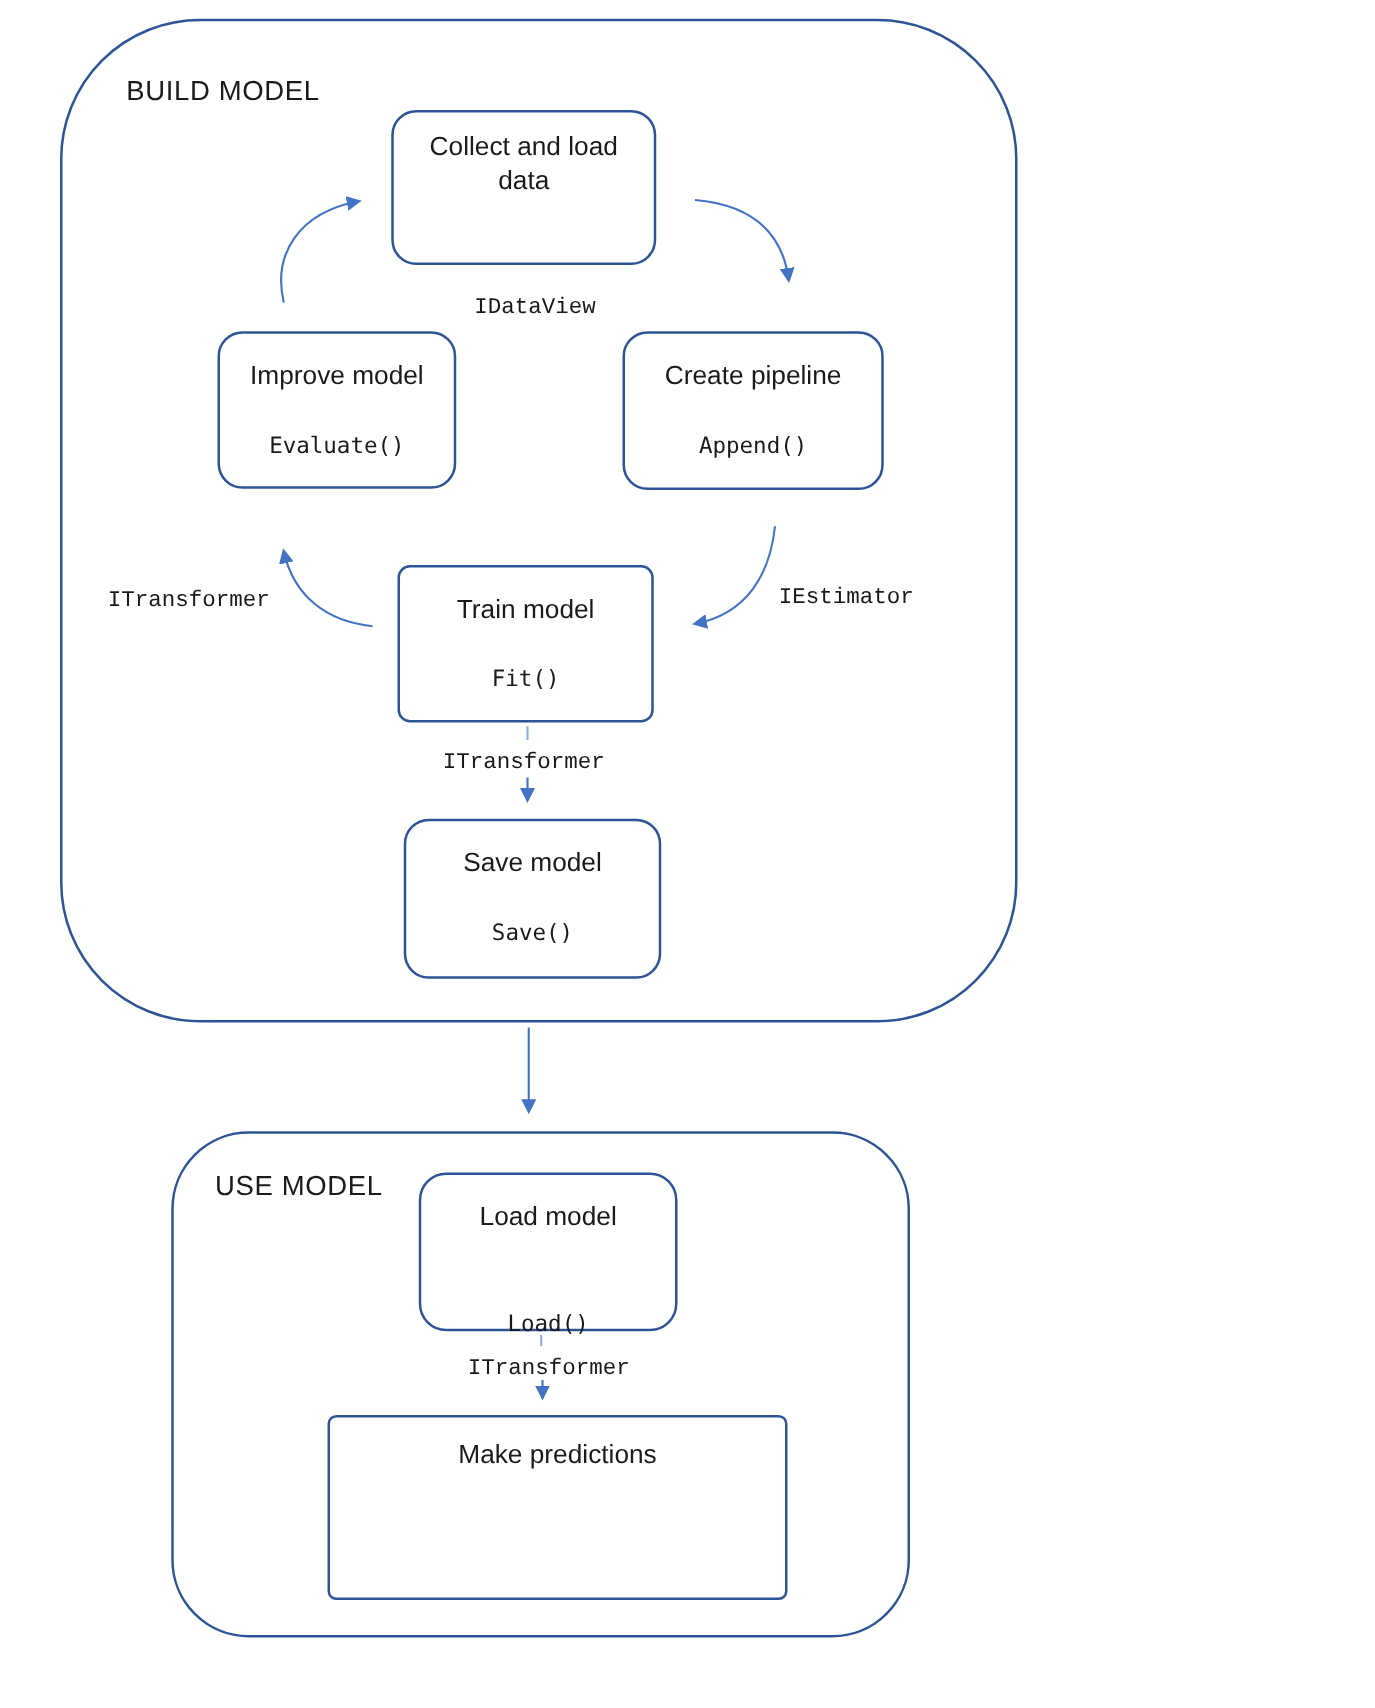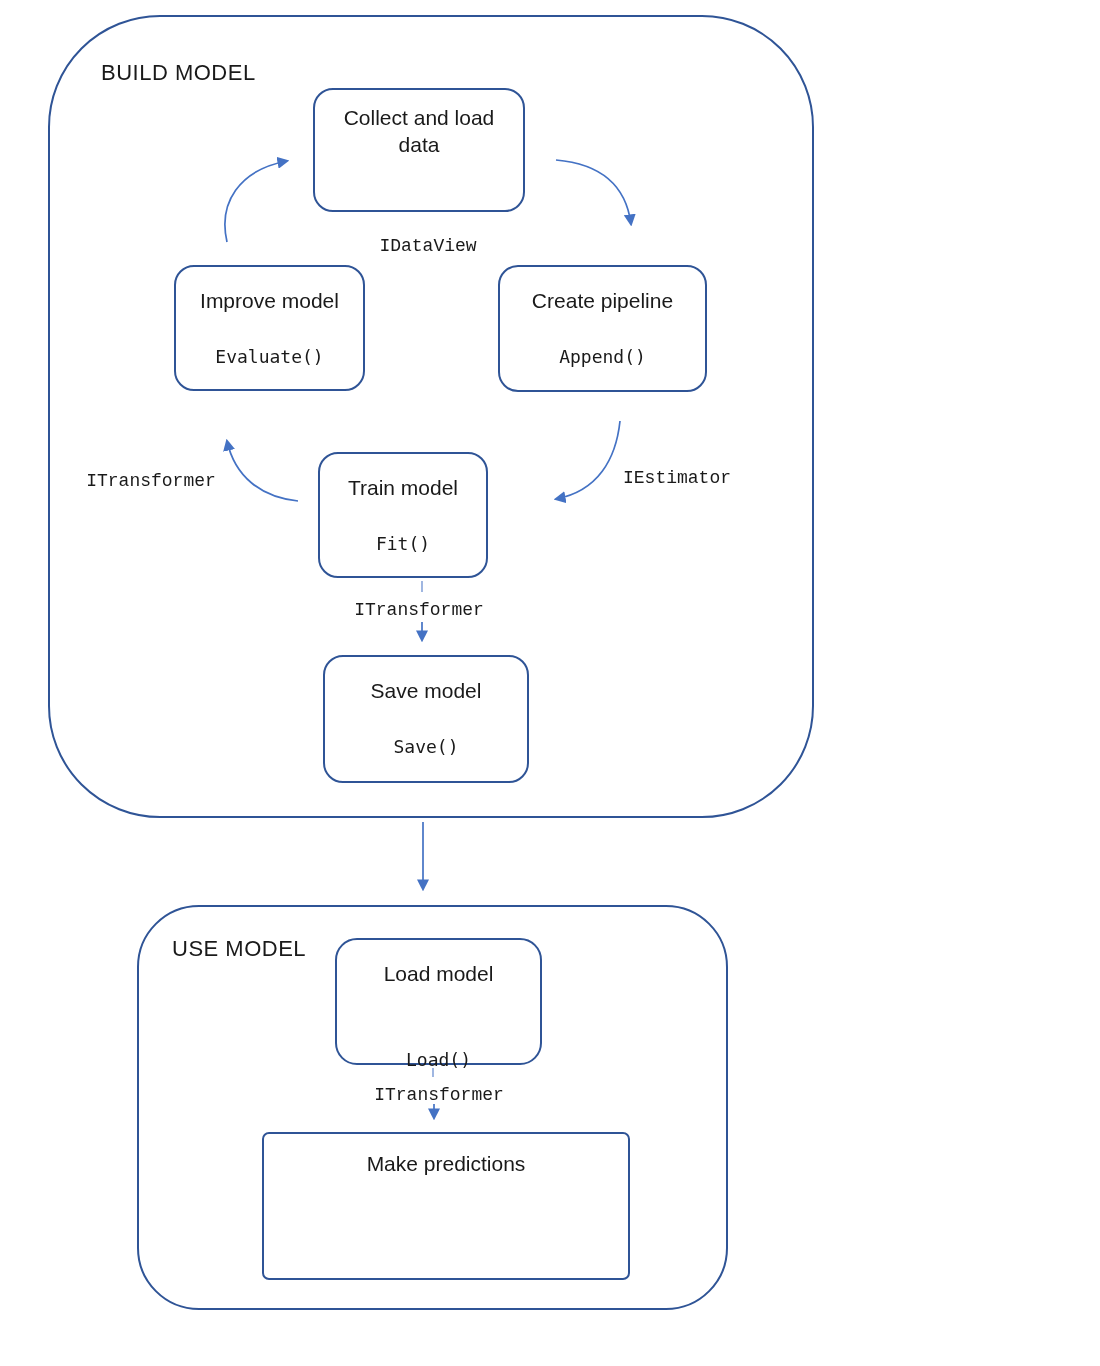--- a/index.html
+++ b/index.html
@@ -60,21 +60,21 @@
     font-family: "DejaVu Sans Mono", "Liberation Mono", monospace;
     font-size: 18px;
     line-height: 22px;
     text-align: center;
     color: #1a1a1a;
   }
   #box-collect { left: 313px; top: 88px;  width: 212px; height: 124px; }
   #box-collect .title { margin-top: 14px; max-width: 175px; }
   #box-improve { left: 138px; top: 265px; width: 191px; height: 126px; margin-left: 36px; }
   #box-create  { left: 498px; top: 265px; width: 209px; height: 127px; }
-  #box-train   { left: 318px; top: 452px; width: 170px; height: 126px; }
+  #box-train   { left: 318px; top: 452px; width: 205px; height: 126px; border-radius: 10px; }
   #box-save    { left: 323px; top: 655px; width: 206px; height: 128px; }
   #box-load    { left: 335px; top: 938px; width: 207px; height: 127px; border-radius: 22px; gap: 30px; }
   #box-predict { left: 262px; top: 1132px; width: 368px; height: 148px; border-radius: 7px; }
   #box-predict .title { margin-top: 16px; }
   #box-predict .code  { margin-top: 28px; line-height: 25px; }
 
   .edge-label {
     position: absolute;
     font-family: Liberation Mono, monospace;
     font-size: 18px;

